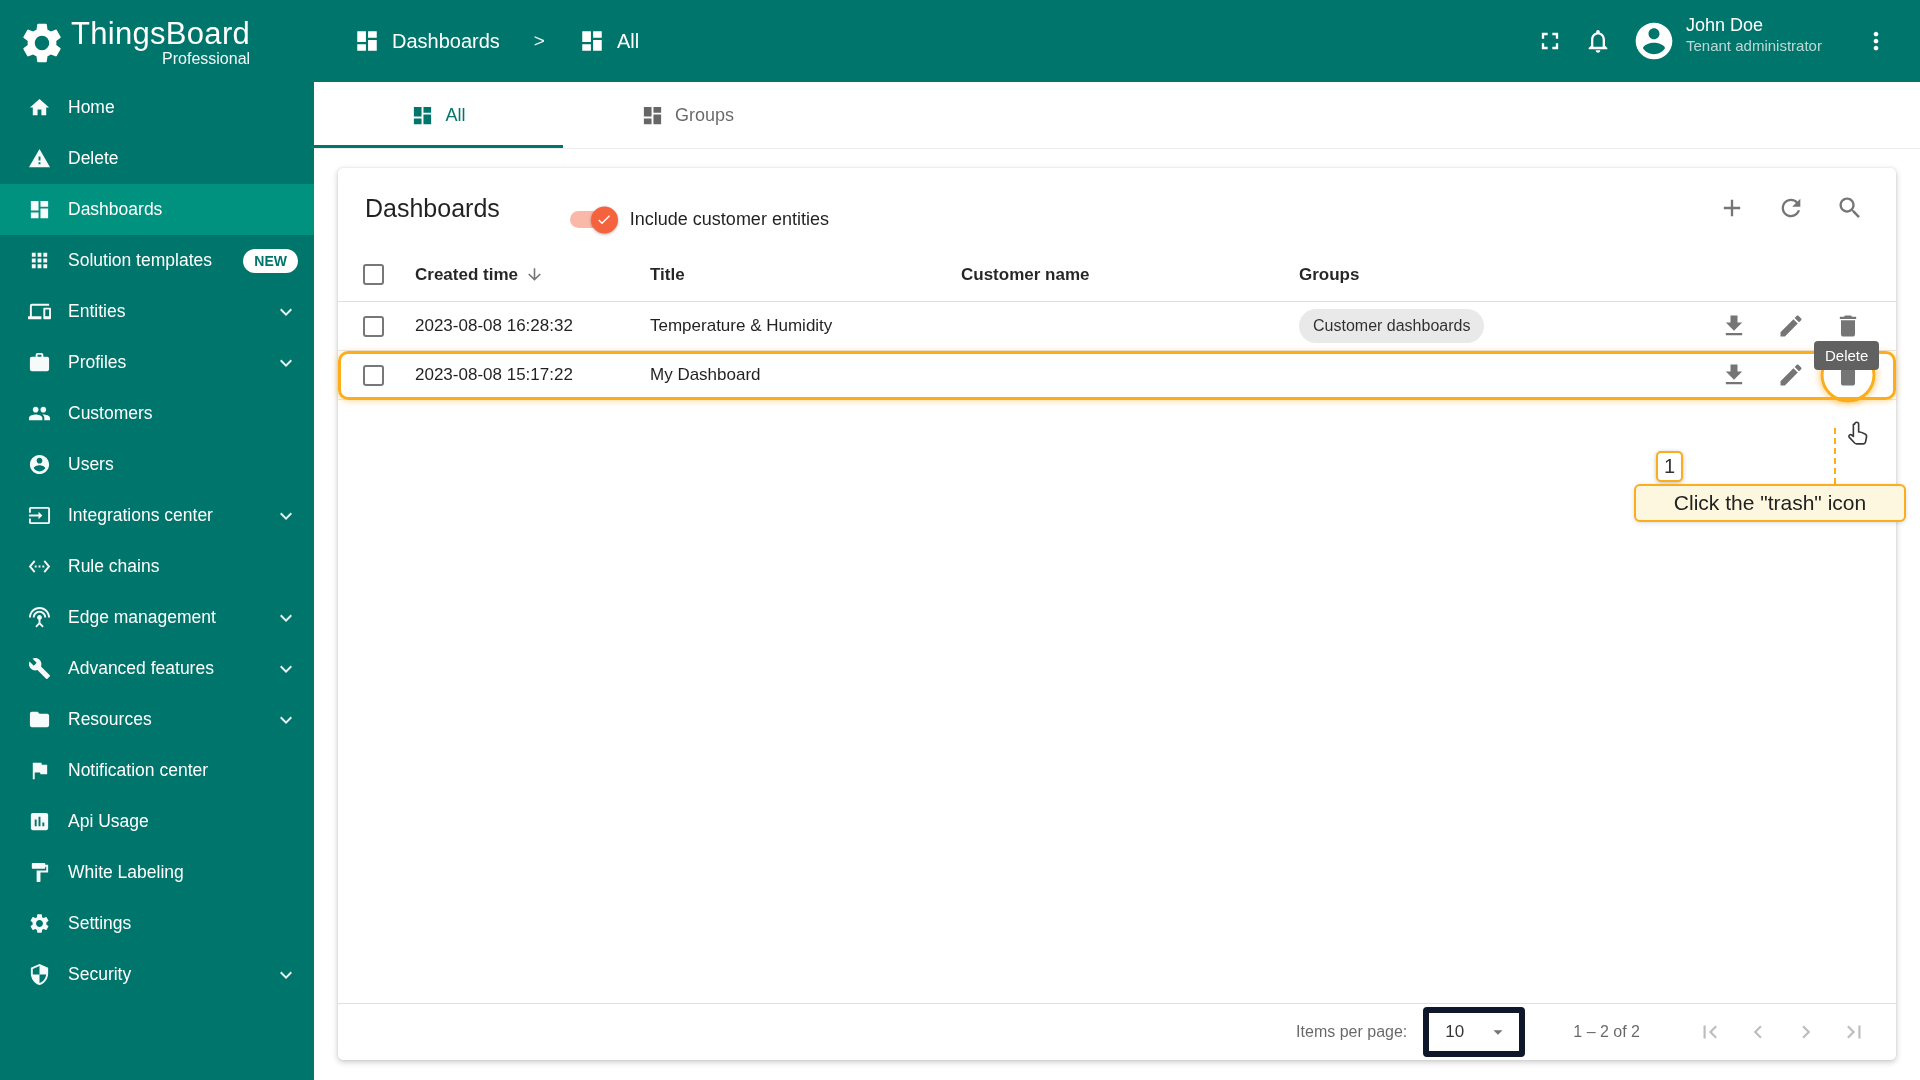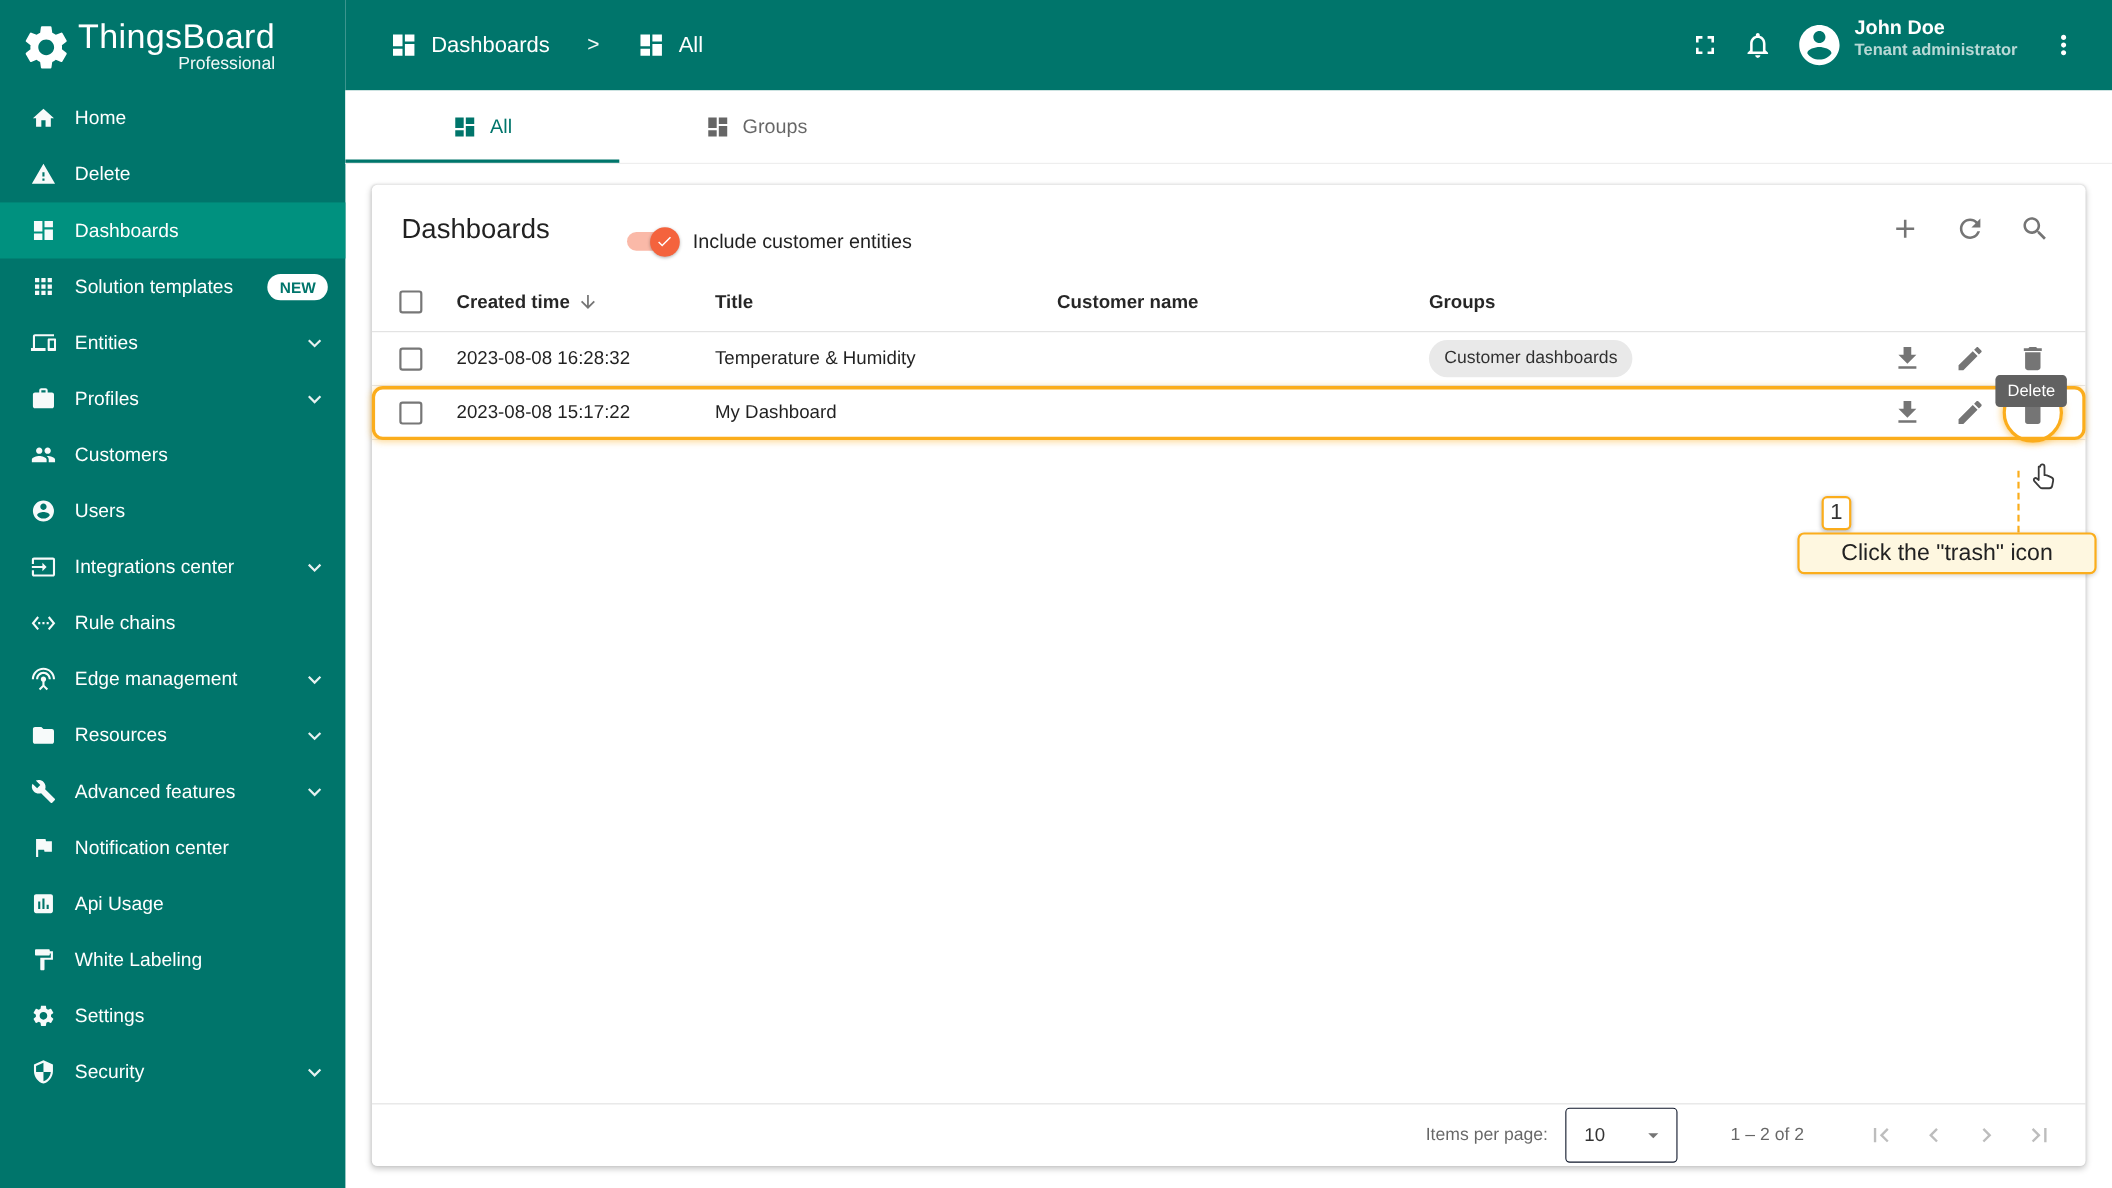--- a/index.html
+++ b/index.html
@@ -30,21 +30,21 @@
 
   
   .main { flex:1; display:flex; flex-direction:column; min-width:0; }
   .topbar { flex:0 0 82px; background:#00756B; color:#fff; display:flex; align-items:center; padding:0 20px 0 40px; position:relative; z-index:3; }
   .crumb { display:flex; align-items:center; gap:12px; font-size:20px; cursor:pointer; }
   .crumb .icon { width:26px; height:26px; }
   .crumb-sep { margin:0 22px; font-size:19px; opacity:.95; }
   .topbar-right { margin-left:auto; display:flex; align-items:center; }
   .topbar .icon-btn { color:#fff; }
   .avatar-icon { width:44px; height:44px; color:#fff; margin-left:10px; cursor:pointer; }
-  .user-block { margin:0 16px 12px 10px; line-height:1.25; min-width:150px;font-weight:bold; }
+  .user-block { margin:0 16px 12px 10px; line-height:1.25; min-width:150px; }
   .user-name { font-size:18px; }
   .user-role { font-size:15px; opacity:.72; }
 
   .tabbar { flex:0 0 67px; background:#fff; display:flex; border-bottom:1px solid #EDEDED; }
   .tab { width:249px; display:flex; align-items:center; justify-content:center; gap:11px; font-size:18px; font-weight:500; color:rgba(0,0,0,.6); position:relative; cursor:pointer; }
   .tab .icon { width:23px; height:23px; }
   .tab.active { color:#00756B; }
   .tab.active::after { content:""; position:absolute; left:0; right:0; bottom:0; height:3px; background:#00756B; }
 
   .content { flex:1; padding:19px 24px 20px; min-height:0; }
@@ -81,21 +81,21 @@
            box-shadow:0 1px 6px rgba(251,173,28,.45); z-index:5; }
   .ring { position:relative; }
   .ring::after { content:""; position:absolute; left:50%; top:50%; width:49px; height:49px; transform:translate(-50%,-50%);
            border:3px solid #FBAD1C; border-radius:50%; box-shadow:0 0 7px 1px rgba(251,173,28,.6); }
   .spacer { flex:1; }
 
   
   .paginator { flex:0 0 57px; border-top:1px solid #E0E0E0; display:flex; align-items:center; justify-content:flex-end;
                padding-right:18px; color:rgba(0,0,0,.6); font-size:16px; }
   .ipp-label { margin-right:16px; }
-  .ipp-select { width:102px; height:50px; border:1px solid #0f172a; border-radius:4px; display:flex; align-items:center;
+  .ipp-select { width:102px; height:50px; border:6px solid #0f172a; border-radius:4px; display:flex; align-items:center;
                 justify-content:space-between; padding:0 10px 0 16px; font-size:17px; color:rgba(0,0,0,.8); cursor:pointer; }
   .ipp-select .icon { width:22px; height:22px; color:#757575; }
   .range { margin:0 46px 0 48px; }
   .nav-btn { color:#BDBDBD; }
   .nav-btn .icon { width:26px; height:26px; }
 
   
   .overlay { position:absolute; left:0; top:0; width:1540px; height:1080px; pointer-events:none; z-index:40; }
   .tt-delete { position:absolute; left:1814px; top:341px; background:#616161; color:#fff; font-size:15px;
                padding:6px 11px; border-radius:4px; }
@@ -231,37 +231,37 @@
           <span class="sb-label">Edge management</span>
           <span class="icon sb-chevron">
             <svg viewBox="0 0 24 24">
               <path d="M16.59 8.59L12 13.17 7.41 8.59 6 10l6 6 6-6z" fill="currentColor"></path>
             </svg>
           </span>
         </div>
         <div class="sb-item">
           <span class="icon sb-icon">
             <svg viewBox="0 0 24 24">
+              <path d="M22.7 19l-9.1-9.1c.9-2.3.4-5-1.5-6.9-2-2-5-2.4-7.4-1.3L9 6 6 9 1.6 4.7C.4 7.1.9 10.1 2.9 12.1c1.9 1.9 4.6 2.4 6.9 1.5l9.1 9.1c.4.4 1 .4 1.4 0l2.3-2.3c.5-.4.5-1.1.1-1.4z" fill="currentColor"></path>
+            </svg>
+          </span>
+          <span class="sb-label">Advanced features</span>
+          <span class="icon sb-chevron">
+            <svg viewBox="0 0 24 24">
+              <path d="M16.59 8.59L12 13.17 7.41 8.59 6 10l6 6 6-6z" fill="currentColor"></path>
+            </svg>
+          </span>
+        </div>
+        <div class="sb-item">
+          <span class="icon sb-icon">
+            <svg viewBox="0 0 24 24">
               <path d="M10 4H4c-1.1 0-1.99.9-1.99 2L2 18c0 1.1.9 2 2 2h16c1.1 0 2-.9 2-2V8c0-1.1-.9-2-2-2h-8l-2-2z" fill="currentColor"></path>
             </svg>
           </span>
           <span class="sb-label">Resources</span>
-          <span class="icon sb-chevron">
-            <svg viewBox="0 0 24 24">
-              <path d="M16.59 8.59L12 13.17 7.41 8.59 6 10l6 6 6-6z" fill="currentColor"></path>
-            </svg>
-          </span>
-        </div>
-        <div class="sb-item">
-          <span class="icon sb-icon">
-            <svg viewBox="0 0 24 24">
-              <path d="M22.7 19l-9.1-9.1c.9-2.3.4-5-1.5-6.9-2-2-5-2.4-7.4-1.3L9 6 6 9 1.6 4.7C.4 7.1.9 10.1 2.9 12.1c1.9 1.9 4.6 2.4 6.9 1.5l9.1 9.1c.4.4 1 .4 1.4 0l2.3-2.3c.5-.4.5-1.1.1-1.4z" fill="currentColor"></path>
-            </svg>
-          </span>
-          <span class="sb-label">Advanced features</span>
           <span class="icon sb-chevron">
             <svg viewBox="0 0 24 24">
               <path d="M16.59 8.59L12 13.17 7.41 8.59 6 10l6 6 6-6z" fill="currentColor"></path>
             </svg>
           </span>
         </div>
         <div class="sb-item">
           <span class="icon sb-icon">
             <svg viewBox="0 0 24 24">
               <path d="M14.4 6L14 4H5v17h2v-7h5.6l.4 2h7V6z" fill="currentColor"></path>

